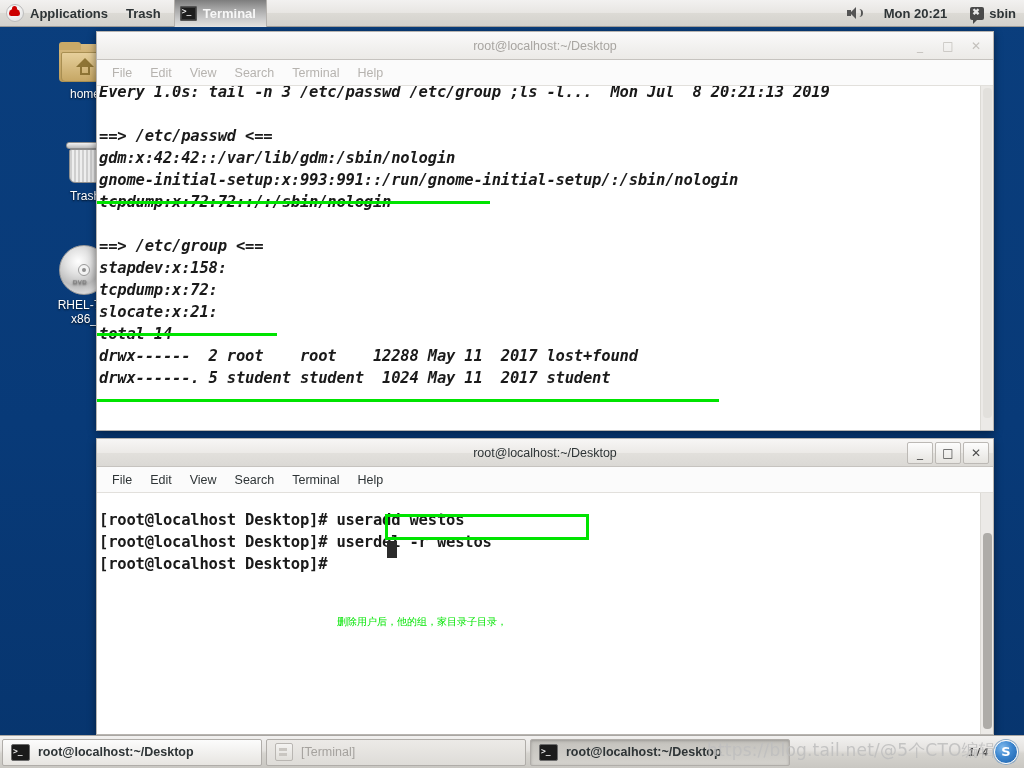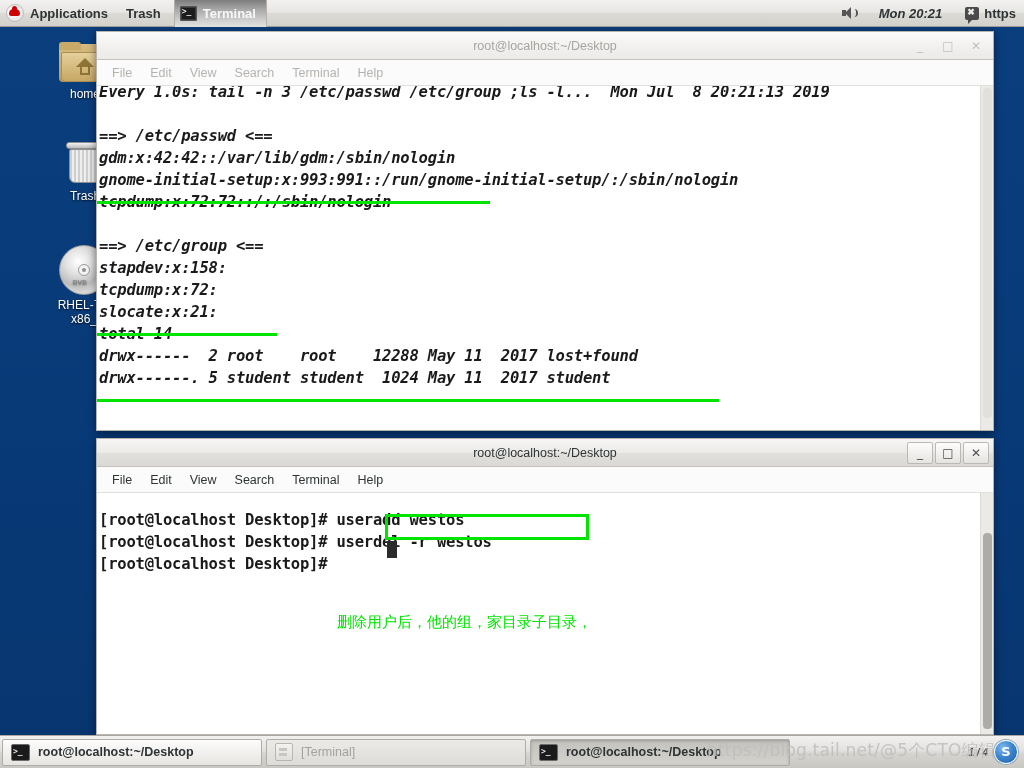--- a/index.html
+++ b/index.html
@@ -150,21 +150,21 @@
     border-bottom: 5px solid transparent;
   }
   #user-icon::before {
     content: "\2716";
     position: absolute;
     left: 2px; top: -2px;
     font-size: 9px;
     color: #e8e8e8;
     line-height: 14px;
   }
-  #panel-clock { font-weight: bold; padding-right: 14px; font-style: italic; }
+  #panel-clock { font-weight: bold; padding-right: 14px; }
   #panel-user { font-weight: bold; display: flex; align-items: center; padding-right: 8px; }
 
   
   .desk-icon {
     position: absolute;
     width: 86px;
     text-align: center;
     color: #ffffff;
     font-size: 12px;
     text-shadow: 0 1px 2px rgba(0,0,0,0.85);
@@ -377,21 +377,21 @@
   }
   .hl-box {
     position: absolute;
     border: 3px solid #00e400;
     box-sizing: border-box;
   }
   .cn-note {
     position: absolute;
     color: #00e400;
     font-family: "DejaVu Sans", sans-serif;
-    font-size: 15px;
+    font-size: 10px;
     line-height: 24px;
     white-space: pre;
     font-weight: normal;
   }
   .cursor-block {
     position: absolute;
     width: 10px; height: 17px;
     background: #2b2b2b;
   }
 
@@ -646,21 +646,21 @@
   <div class="panel-item">
     <span id="volume-icon">
       <span class="spk"></span>
         <span class="cone"></span>
         <span class="wave"></span>
     </span>
   </div>
   <div class="panel-item" id="panel-clock">Mon 20:21</div>
   <div class="panel-item" id="panel-user">
     <span id="user-icon"></span>
-    <span>https</span>
+    <span>sbin</span>
   </div>
 </div>
 
 <div id="taskbar">
   <div class="task-btn active">
     <span class="task-icon-term"></span>
     <span>root@localhost:~/Desktop</span>
   </div>
   <div class="task-btn dim">
     <span class="task-icon-pics"></span>

